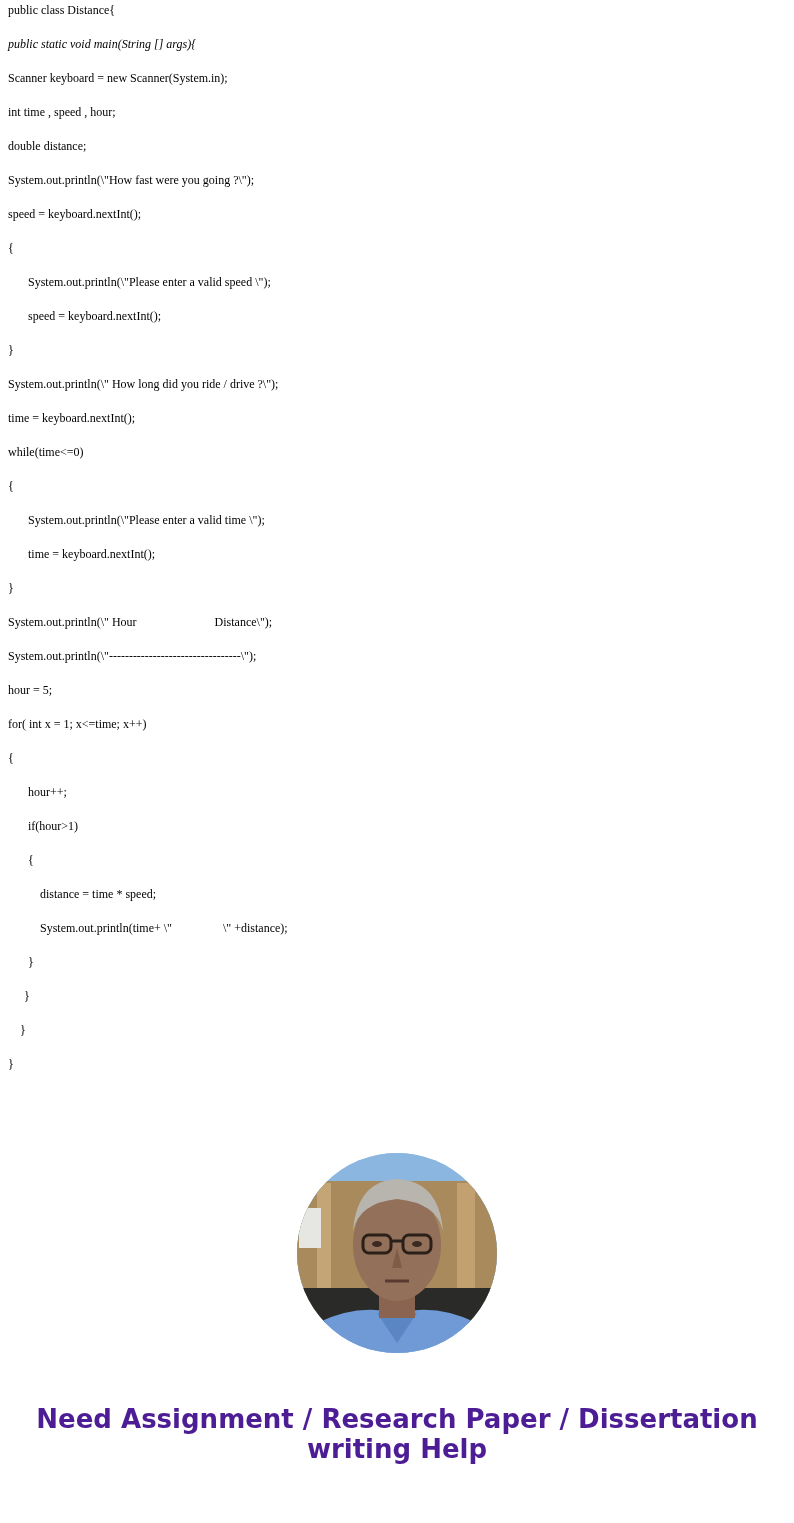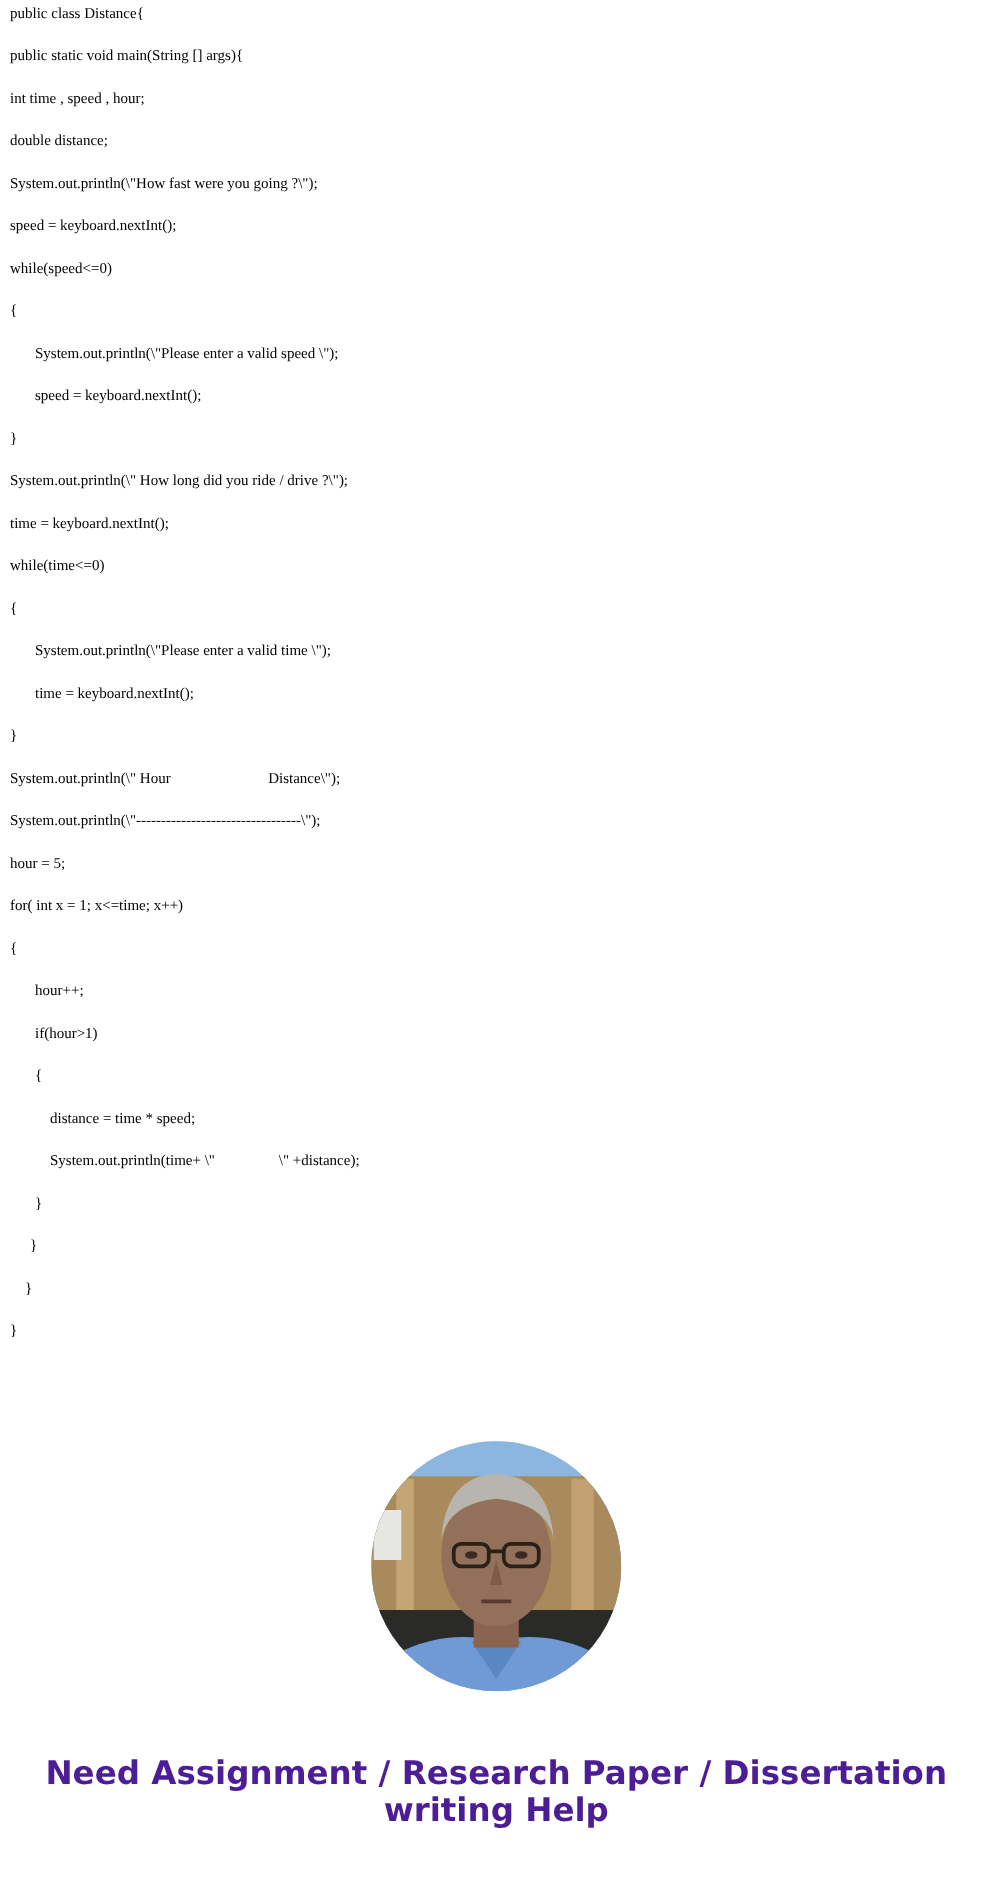--- a/index.html
+++ b/index.html
@@ -50,26 +50,26 @@
       line-height: 30px;
       color: #4c1d95;
     }
     .cta div { margin: 0; }
   </style>
 </head>
 <body>
 
 <div class="code" id="code">
     <p class="line" style="padding-left: 0px;">public class Distance{</p>
-    <p class="line" style="padding-left: 0px;">public static void main(String [] args){</p>
+    <p class="line" style="padding-left: 0px; font-style: italic;">public static void main(String [] args){</p>
+    <p class="line" style="padding-left: 0px;">Scanner keyboard = new Scanner(System.in);</p>
     <p class="line" style="padding-left: 0px;">int time , speed , hour;</p>
     <p class="line" style="padding-left: 0px;">double distance;</p>
     <p class="line" style="padding-left: 0px;">System.out.println(\"How fast were you going ?\");</p>
     <p class="line" style="padding-left: 0px;">speed = keyboard.nextInt();</p>
-    <p class="line" style="padding-left: 0px;">while(speed&lt;=0)</p>
     <p class="line" style="padding-left: 0px;">{</p>
     <p class="line" style="padding-left: 20px;">System.out.println(\"Please enter a valid speed \");</p>
     <p class="line" style="padding-left: 20px;">speed = keyboard.nextInt();</p>
     <p class="line" style="padding-left: 0px;">}</p>
     <p class="line" style="padding-left: 0px;">System.out.println(\" How long did you ride / drive ?\");</p>
     <p class="line" style="padding-left: 0px;">time = keyboard.nextInt();</p>
     <p class="line" style="padding-left: 0px;">while(time&lt;=0)</p>
     <p class="line" style="padding-left: 0px;">{</p>
     <p class="line" style="padding-left: 20px;">System.out.println(\"Please enter a valid time \");</p>
     <p class="line" style="padding-left: 20px;">time = keyboard.nextInt();</p>

